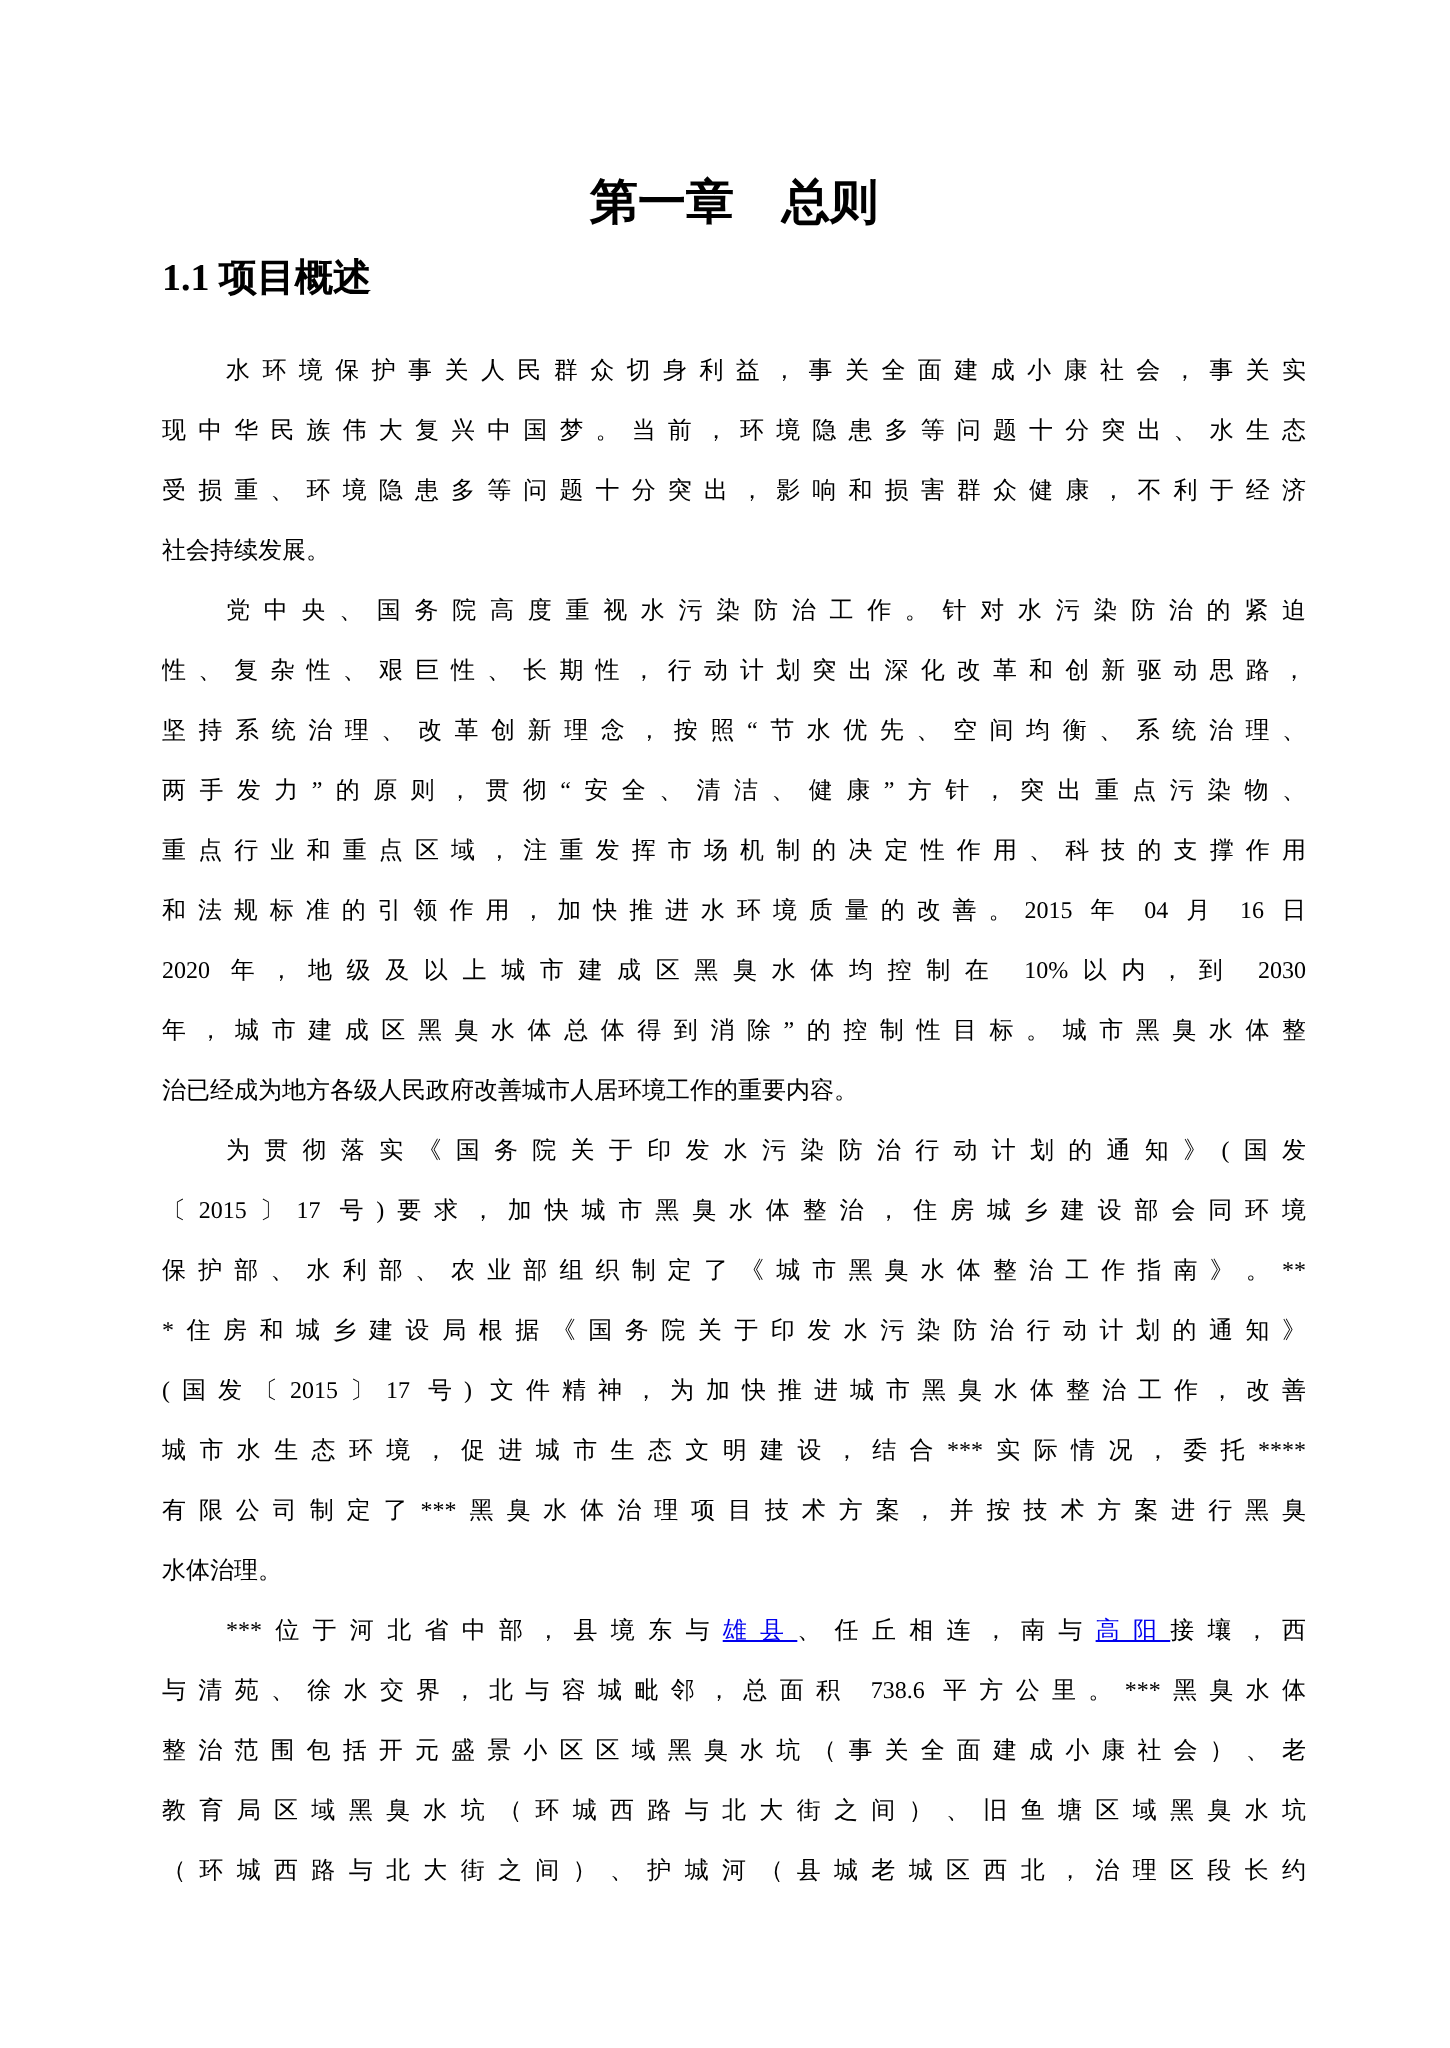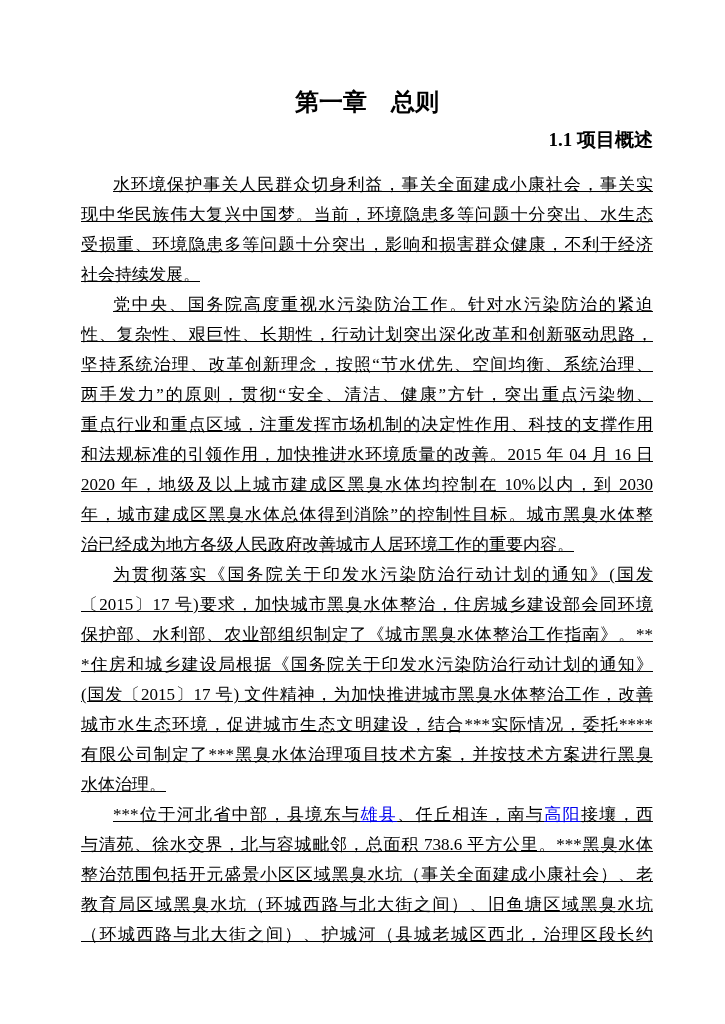--- a/index.html
+++ b/index.html
@@ -26,26 +26,25 @@
     font-size: 24px;
     line-height: 32px;
     font-weight: bold;
     text-align: center;
   }
   .section-heading {
     margin: 10px 0 0 0;
     font-size: 19px;
     line-height: 24px;
     font-weight: bold;
-    text-align: right;
+    text-align: left;
   }
   .doc-body {
     margin-top: 18px;
-    font-size: 17px;
-    text-decoration: underline;
+    font-size: 12px;
   }
   .paragraph { margin: 0; padding: 0; }
   .line {
     height: 30px;
     line-height: 30px;
     overflow: hidden;
     text-align: justify;
     text-align-last: justify;
   }
   .line.indent { text-indent: 32px; }

